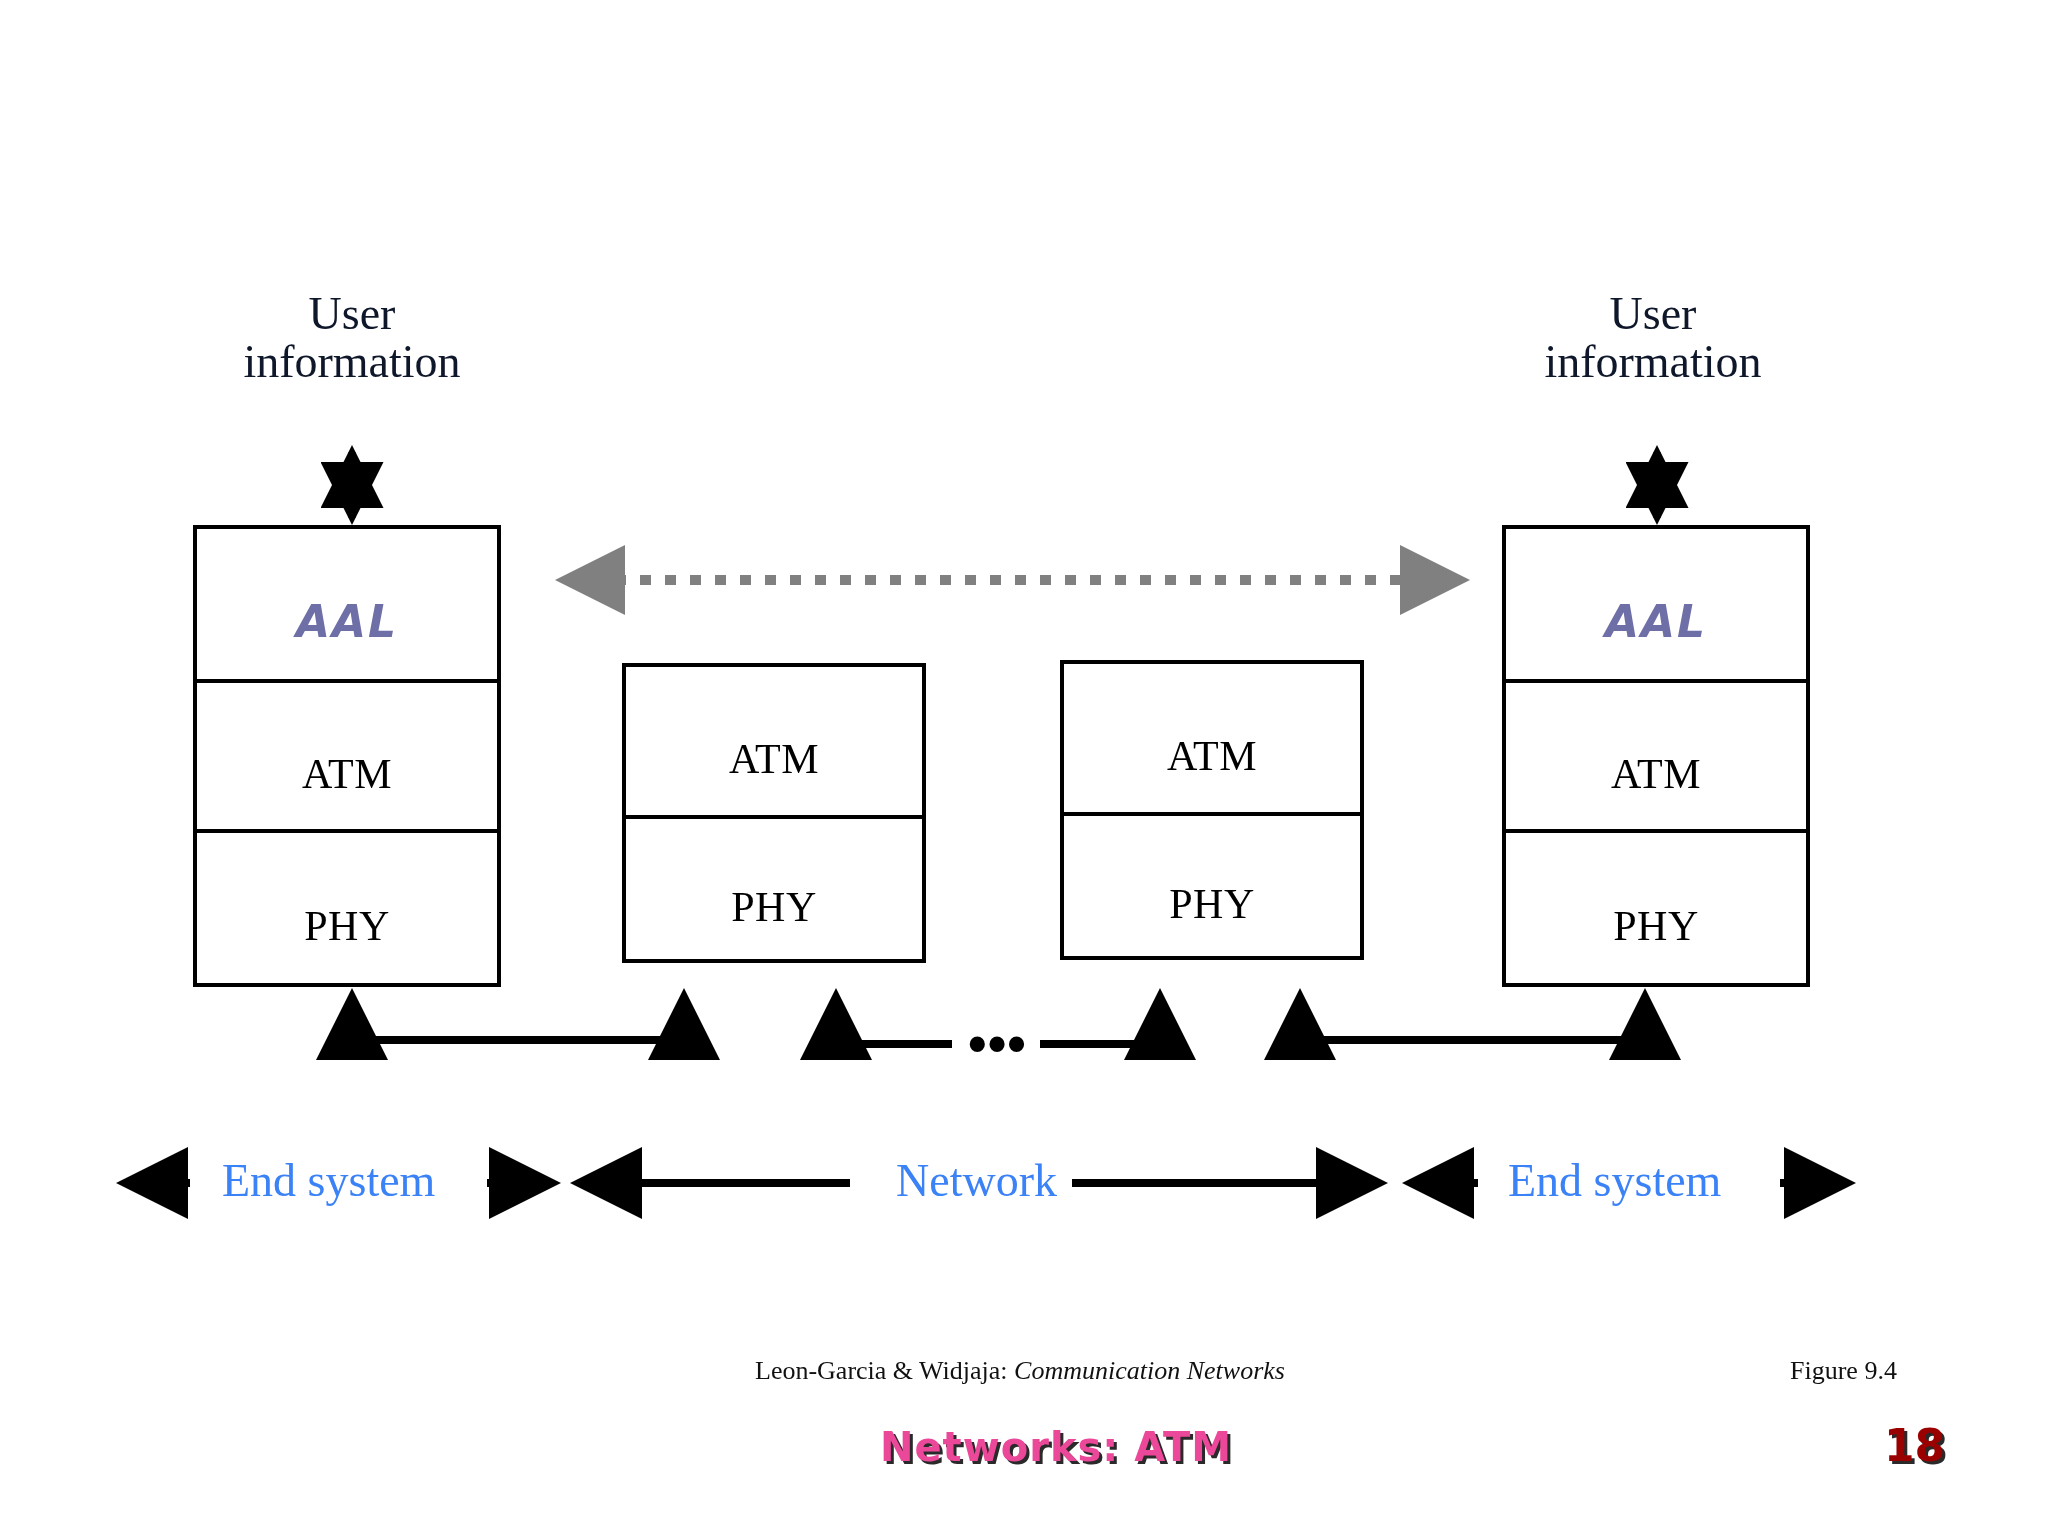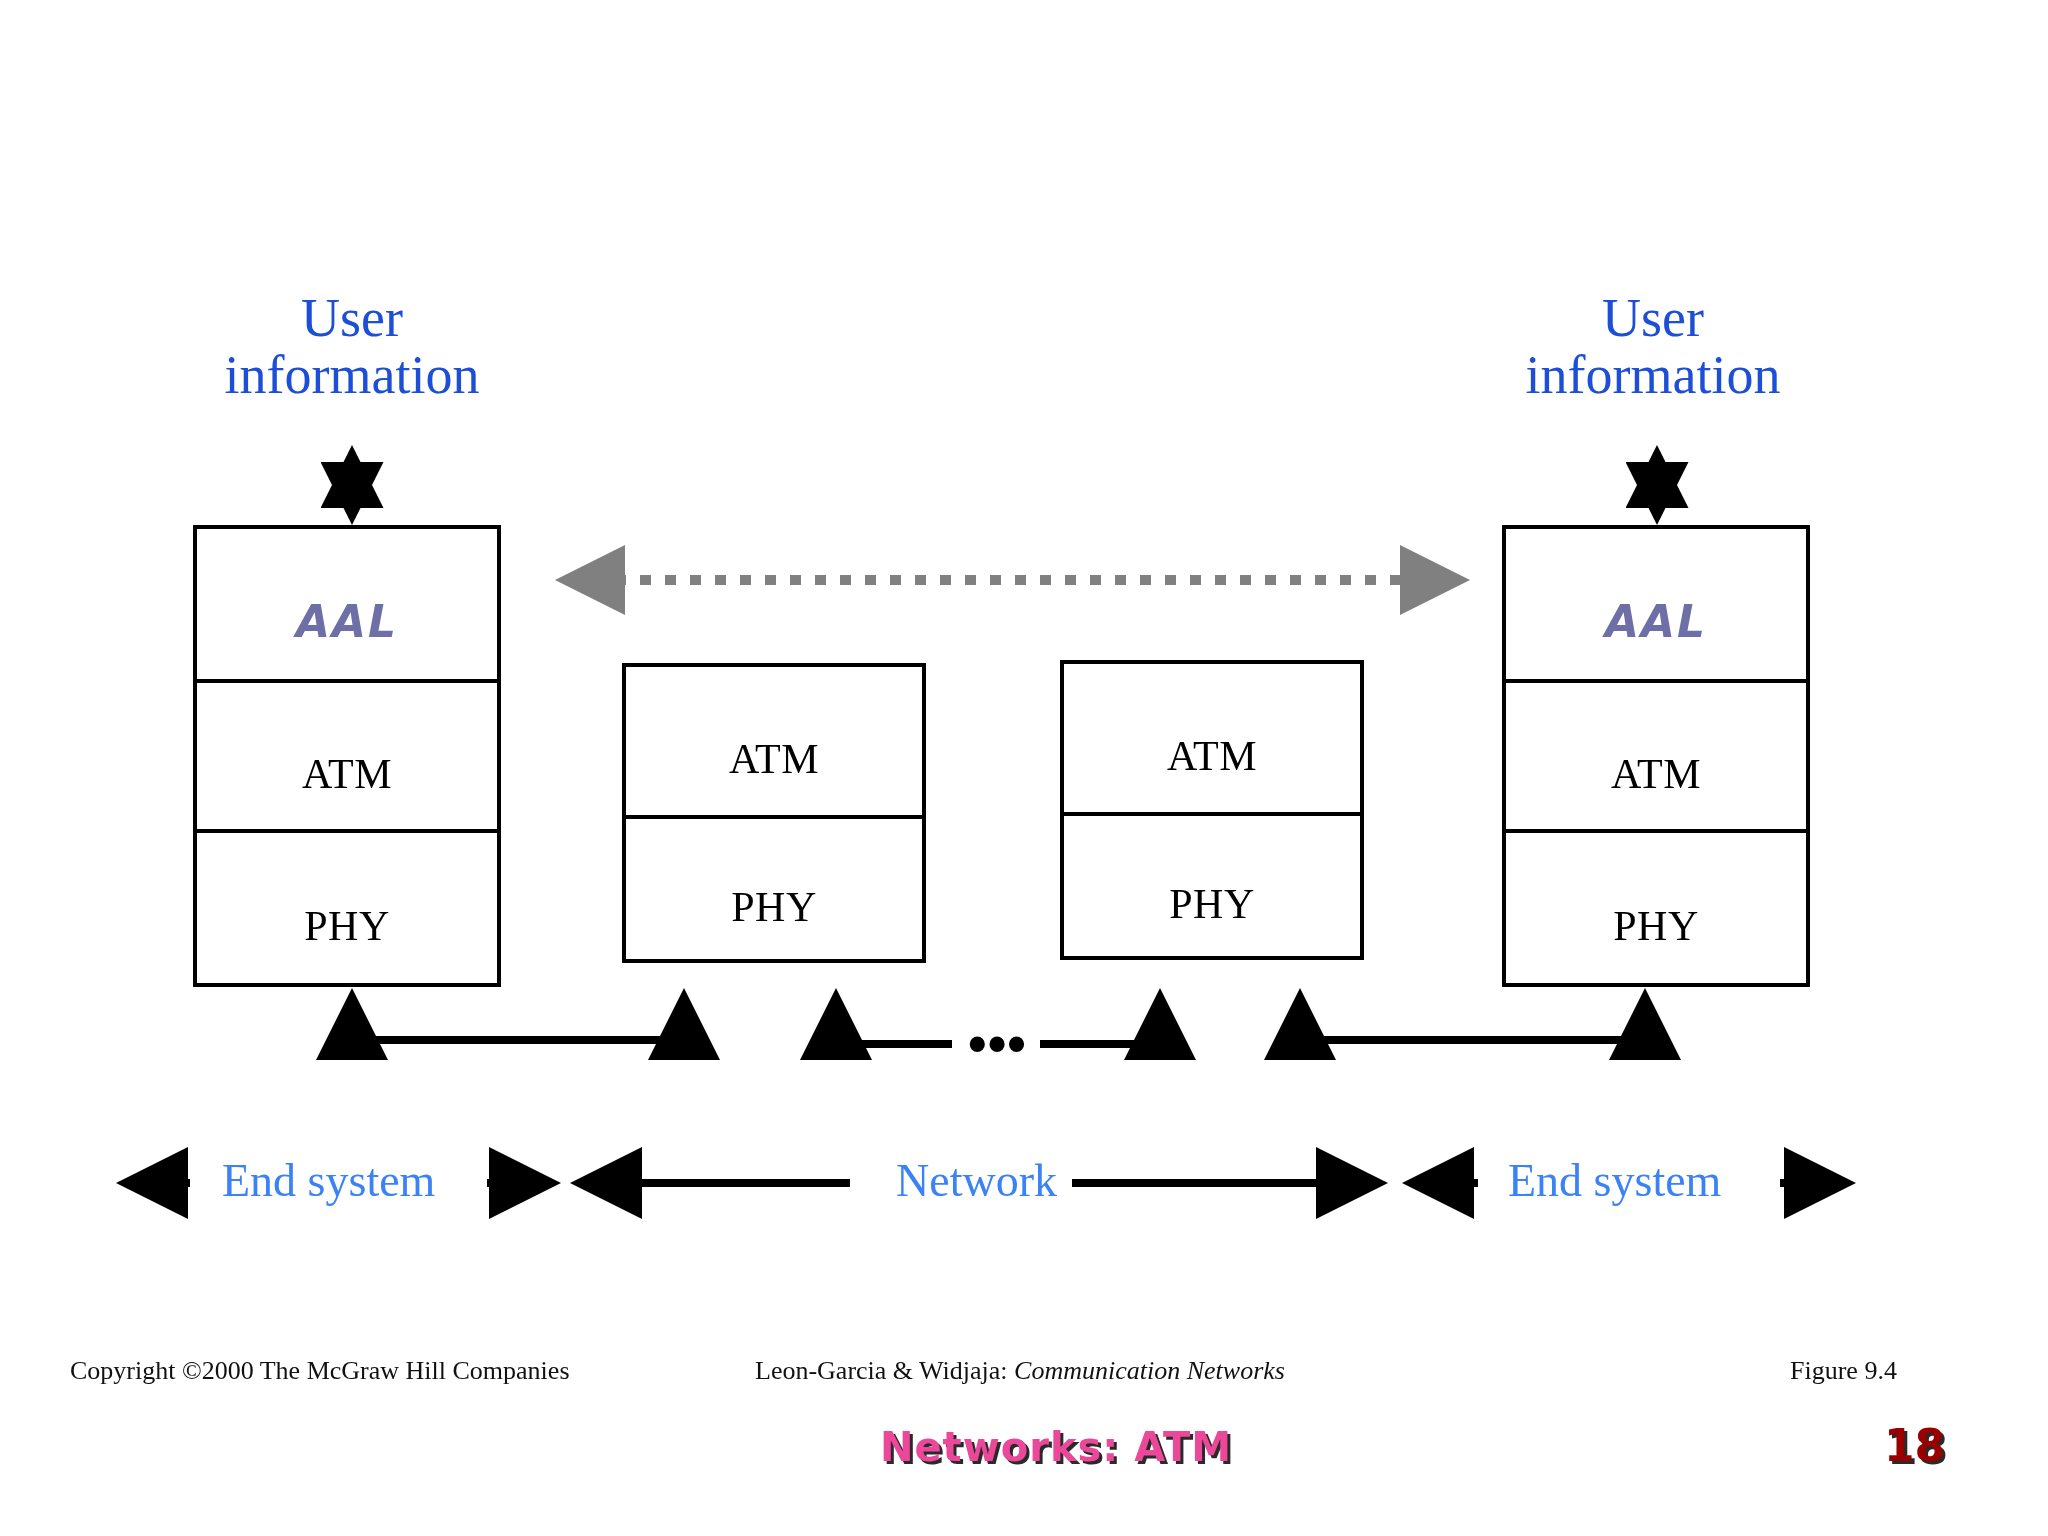--- a/index.html
+++ b/index.html
@@ -56,24 +56,24 @@
     font-size: 44px;
     color: #6f6fa8;
     letter-spacing: 2px;
   }
 
   
   .user-info {
     position: absolute;
     width: 420px;
     text-align: center;
-    font-size: 54px;
+    font-size: 46px;
     line-height: 1.05;
     font-family: "Liberation Serif", "DejaVu Serif", serif;
-    color: #1d4ed8;
+    color: #0f172a;
   }
 
   
   #overlay {
     position: absolute;
     left: 0; top: 0;
     width: 2048px;
     height: 1536px;
     pointer-events: none;
   }
@@ -256,21 +256,20 @@
 
   <div style="position:absolute; left:952px; top:1016px; width:90px; text-align:center;
               font-family:'Liberation Serif', serif; font-size:56px; line-height:1; font-weight:bold;">•••</div>
 
   <div class="region-row">
     <div class="region-label" style="left:222px; top:10px;">End system</div>
     <div class="region-label" style="left:896px; top:10px;">Network</div>
     <div class="region-label" style="left:1508px; top:10px;">End system</div>
   </div>
 
-  <div class="footer-line footer-left">Copyright ©2000 The McGraw Hill Companies</div>
 
   <div class="footer-line footer-mid">
     <span>Leon-Garcia &amp; Widjaja:</span>
     <span class="book-title">Communication Networks</span>
   </div>
 
   <div class="footer-line footer-right">Figure 9.4</div>
 
   <div class="slide-title">Networks: ATM</div>
 

